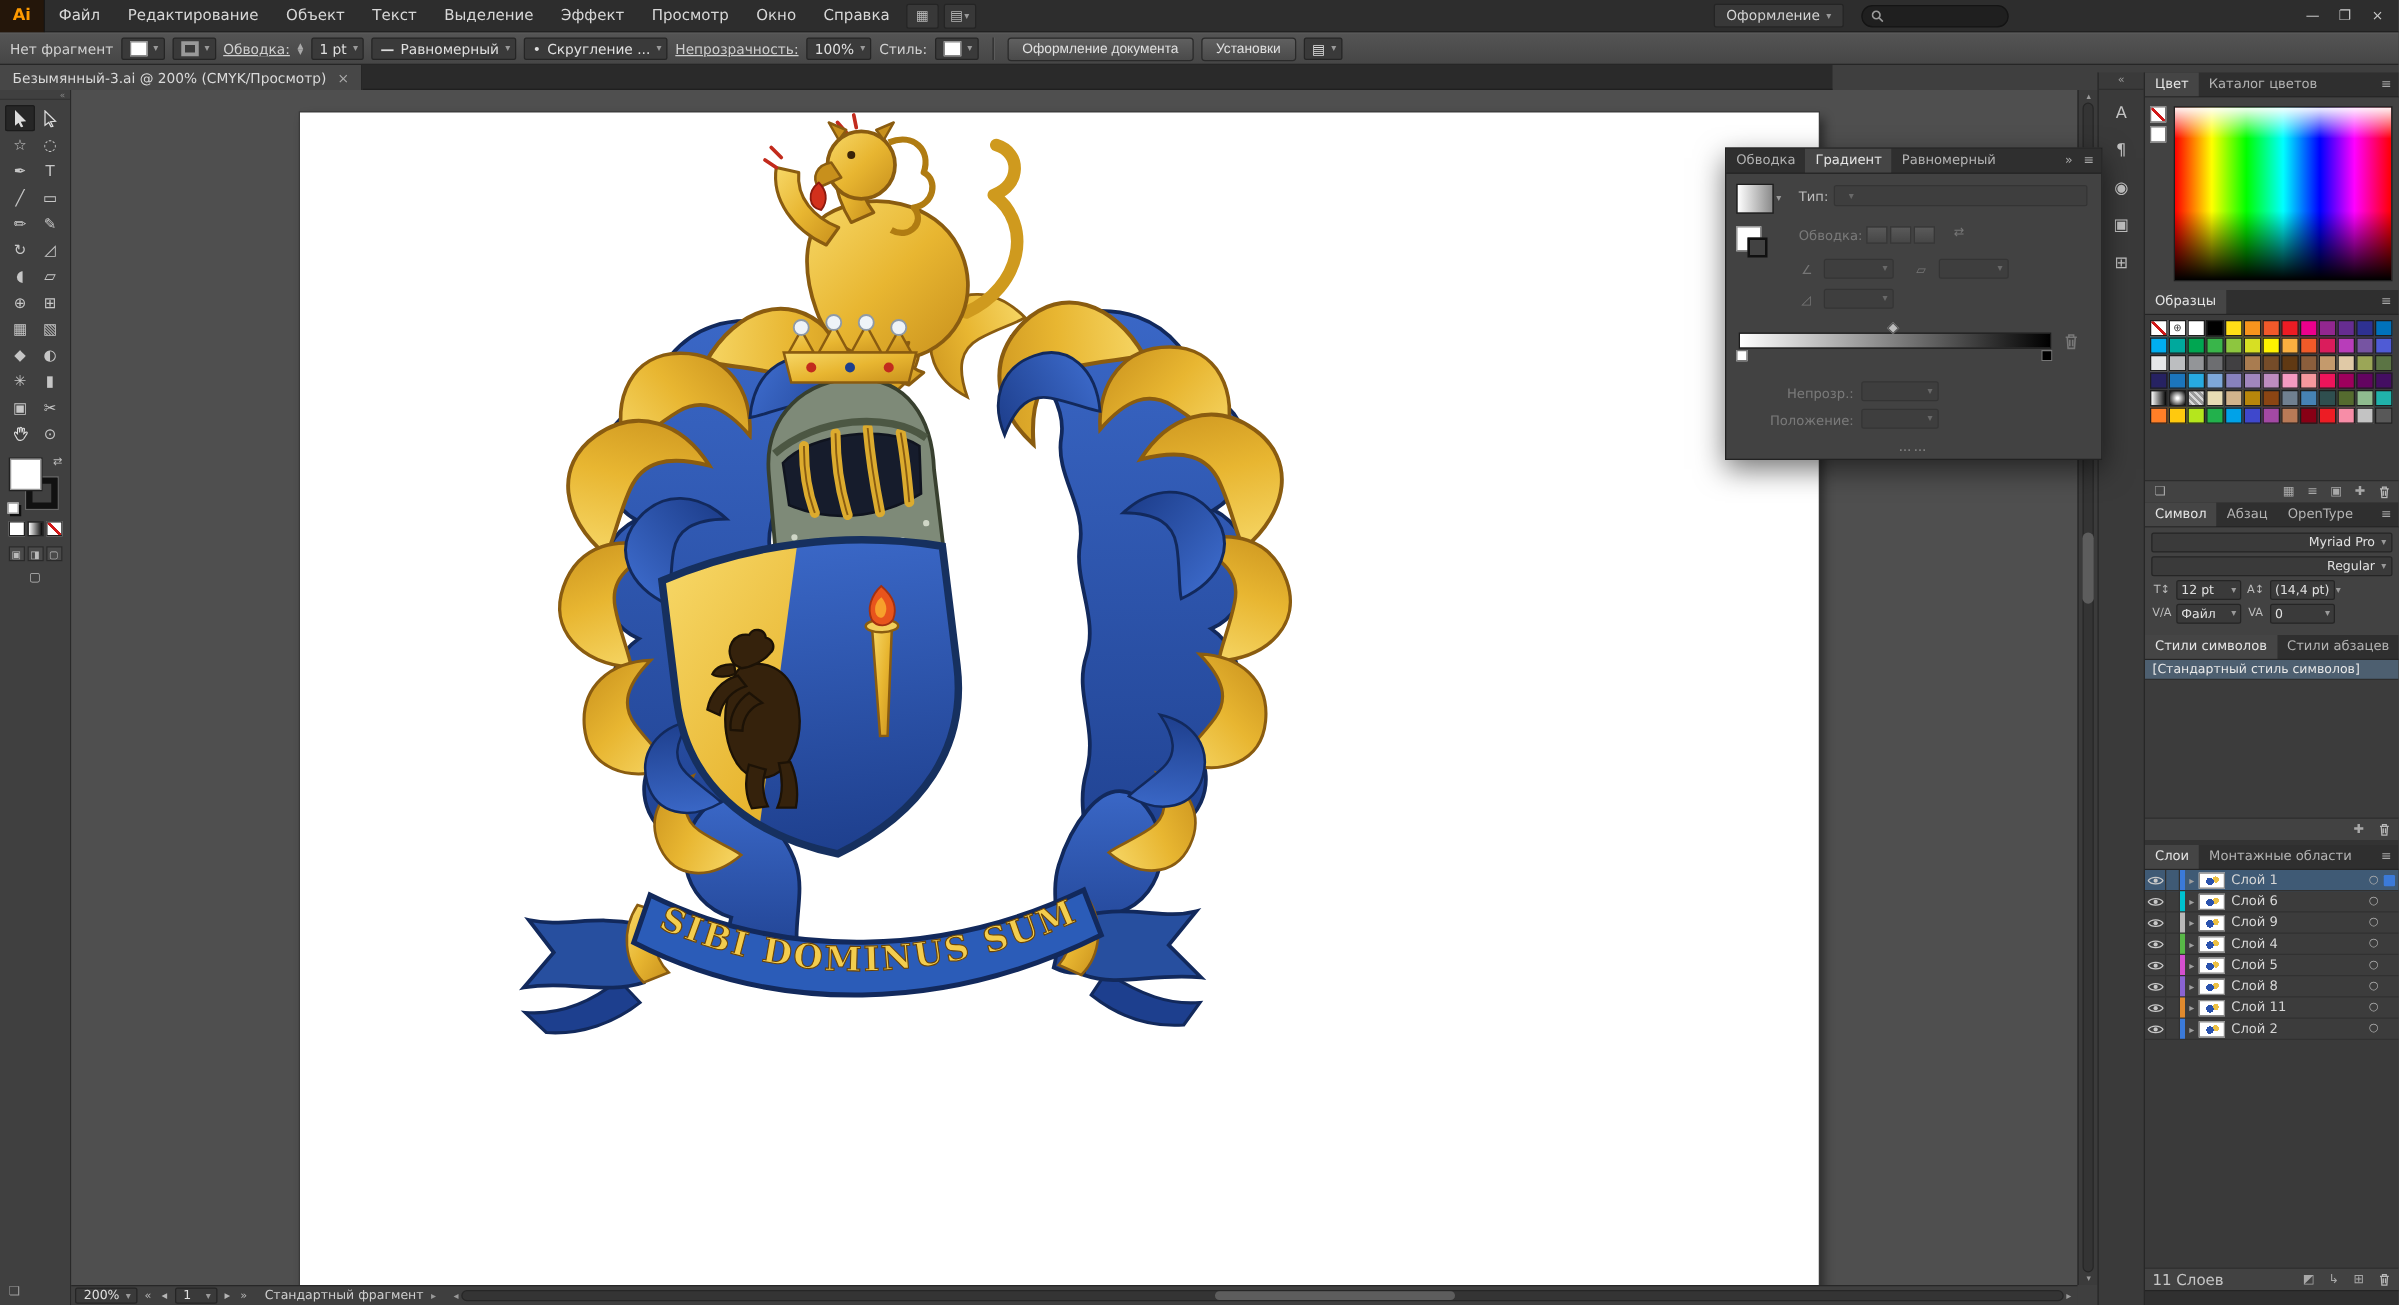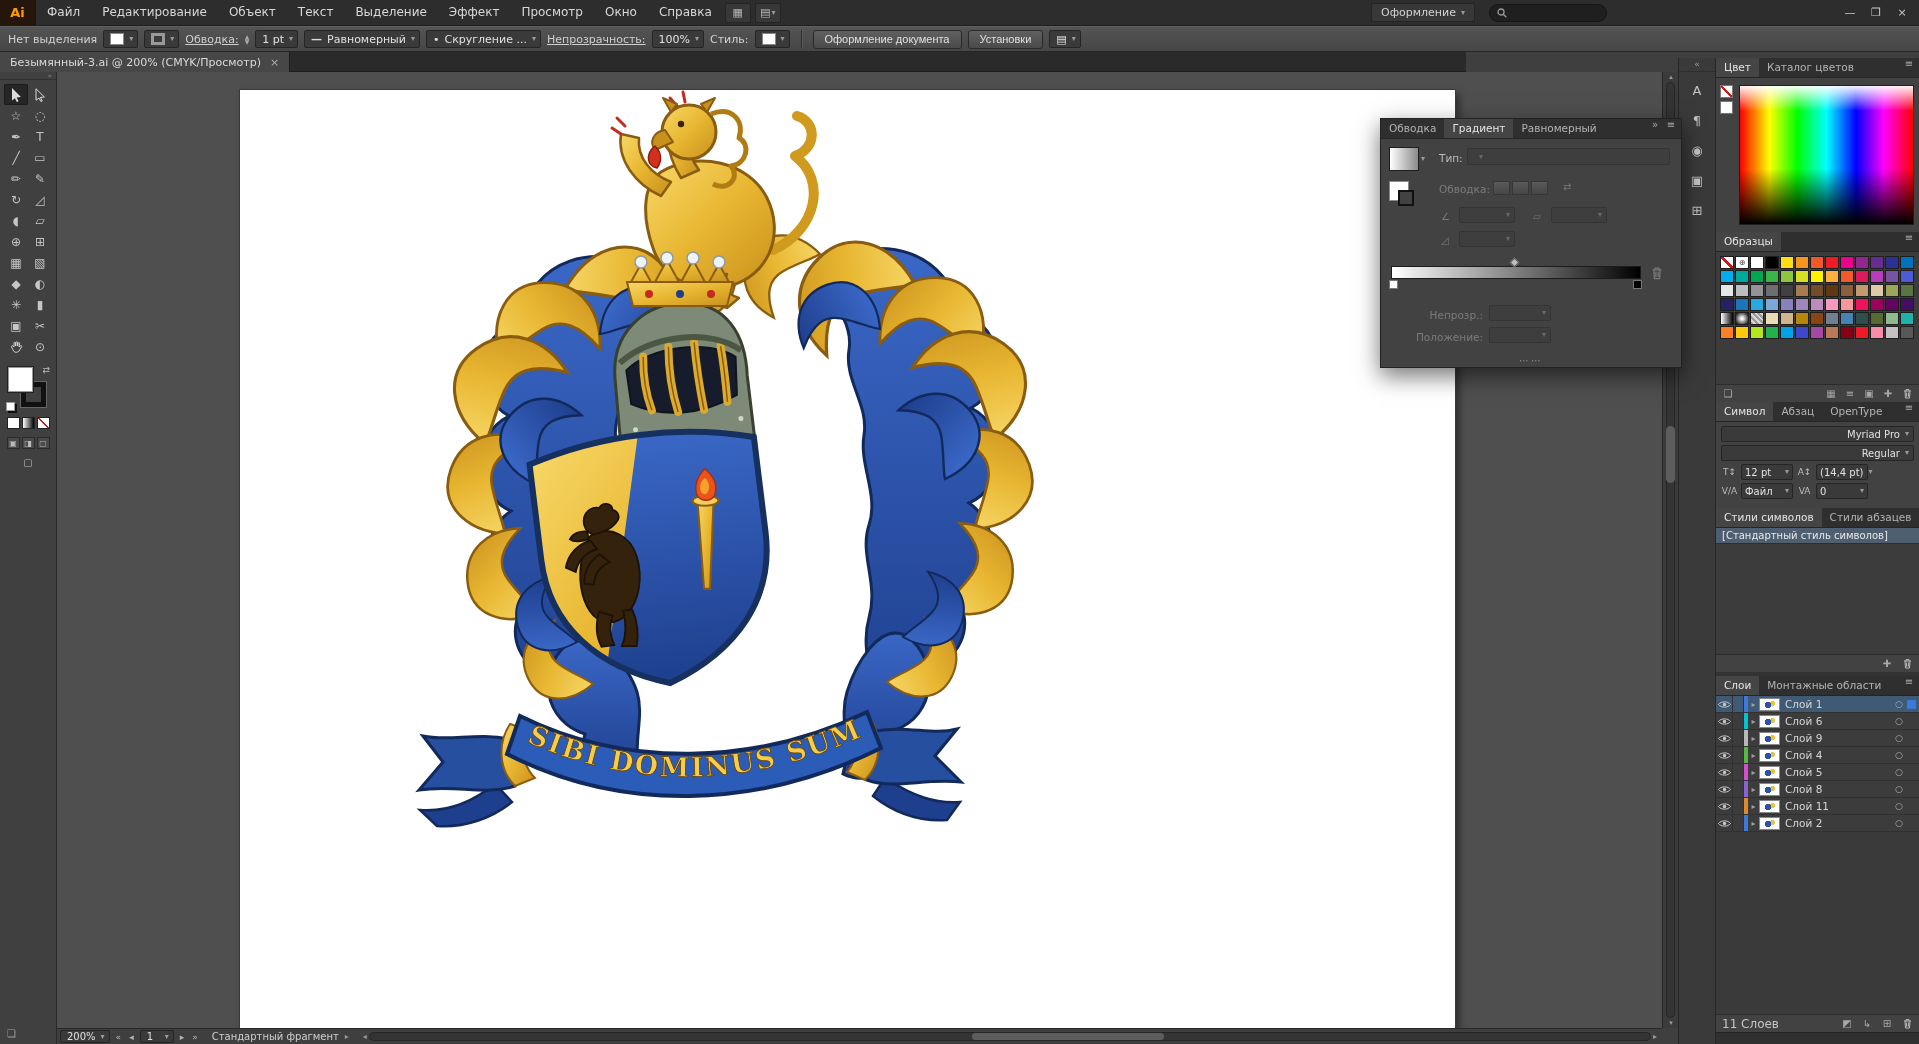--- a/index.html
+++ b/index.html
@@ -80,21 +80,21 @@
   .vthumb{position:absolute;top:37%;height:6%;left:3px;width:9px;background:#5d5d5d;border-radius:5px}
   .varrow{position:absolute;left:0;width:16px;text-align:center;color:#9a9a9a;font-size:7px}
 
   
   .dockstrip{position:absolute;left:1678px;top:58px;width:38px;bottom:0;background:#3a3a3a;border-left:1px solid #272727;border-right:1px solid #272727}
   .dock-head{height:14px;color:#9a9a9a;font-size:9px;text-align:center;border-bottom:1px solid #2e2e2e;line-height:13px}
   .dock-icon{width:26px;height:24px;margin:6px auto;display:flex;align-items:center;justify-content:center;color:#c3c3c3;font-size:13px;border-radius:3px}
 
   
   .panels{position:absolute;left:1716px;top:58px;width:203px;bottom:0;background:#3f3f3f;display:flex;flex-direction:column}
-  .ptabs{height:20px;background:#2f2f2f;display:flex;align-items:flex-start;border-bottom:1px solid #252525;position:relative}
+  .ptabs{height:20px;background:#2f2f2f;display:flex;align-items:center;border-bottom:1px solid #252525;position:relative}
   .ptab{padding:0 8px;line-height:19px;font-size:10.5px;color:#b3b3b3;white-space:nowrap}
   .ptab.active{background:#454545;color:#e5e5e5}
   .ptabs-right{margin-left:auto;display:flex;align-items:center;gap:4px;padding-right:4px}
   .picon{color:#a8a8a8;font-size:10px;display:inline-flex;align-items:center;justify-content:center;min-width:12px}
   .pcontent{background:#424242;position:relative}
 
   .colorpanel{height:174px;display:flex;flex-direction:column}
   .colorcontent{flex:1}
   .cp-minis{position:absolute;left:4px;top:7px}
   .mini{width:13px;height:13px;border:1px solid #777;background:#fff;margin-bottom:3px}
@@ -213,21 +213,21 @@
       <input type="text" placeholder="" style="">
     </div>
     <div class="winbtns">
       <div class="winbtn">—</div>
       <div class="winbtn">❐</div>
       <div class="winbtn">×</div>
     </div>
   </div>
 
   <div class="controlbar">
-    <span class="cb-text">Нет выделения</span>
+    <span class="cb-text">Нет фрагмент</span>
     <div class="dd">
         <span class="chip"></span>
         <span class="caret">▾</span>
       </div>
     <div class="dd">
         <span class="chip hollow"></span>
         <span class="caret">▾</span>
       </div>
     <span class="cb-link">Обводка:</span>
     <span class="stepper">

